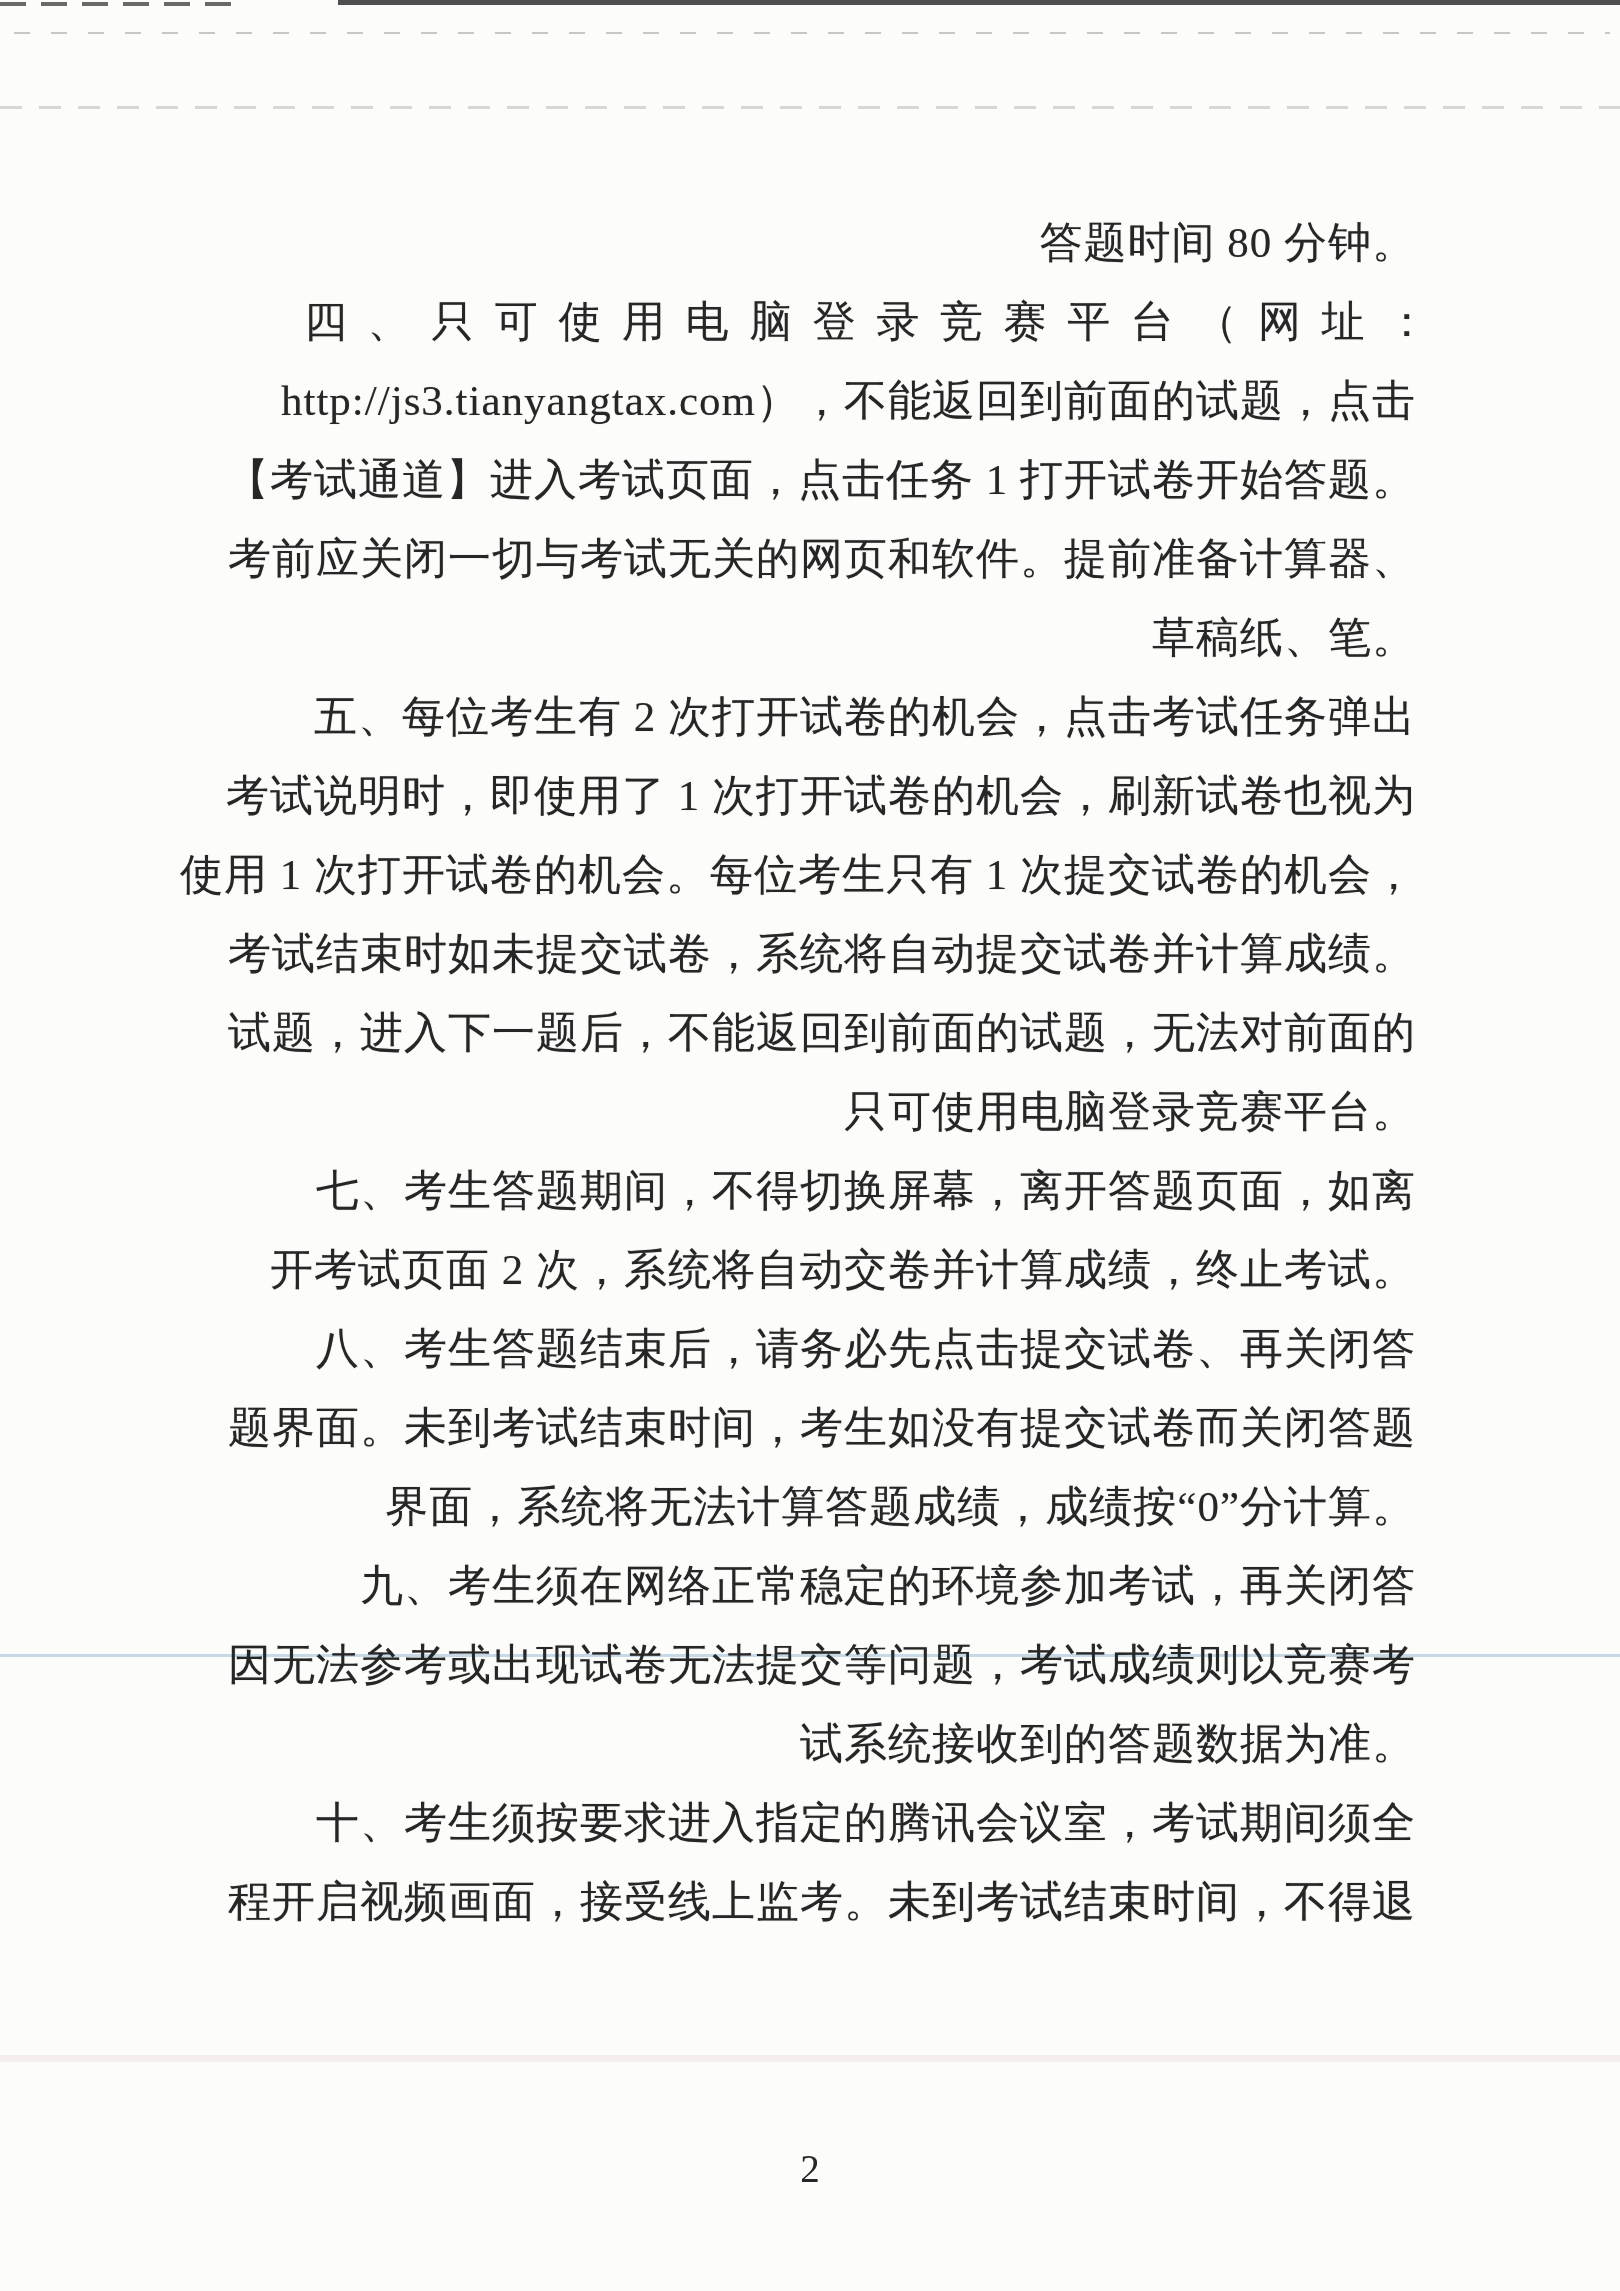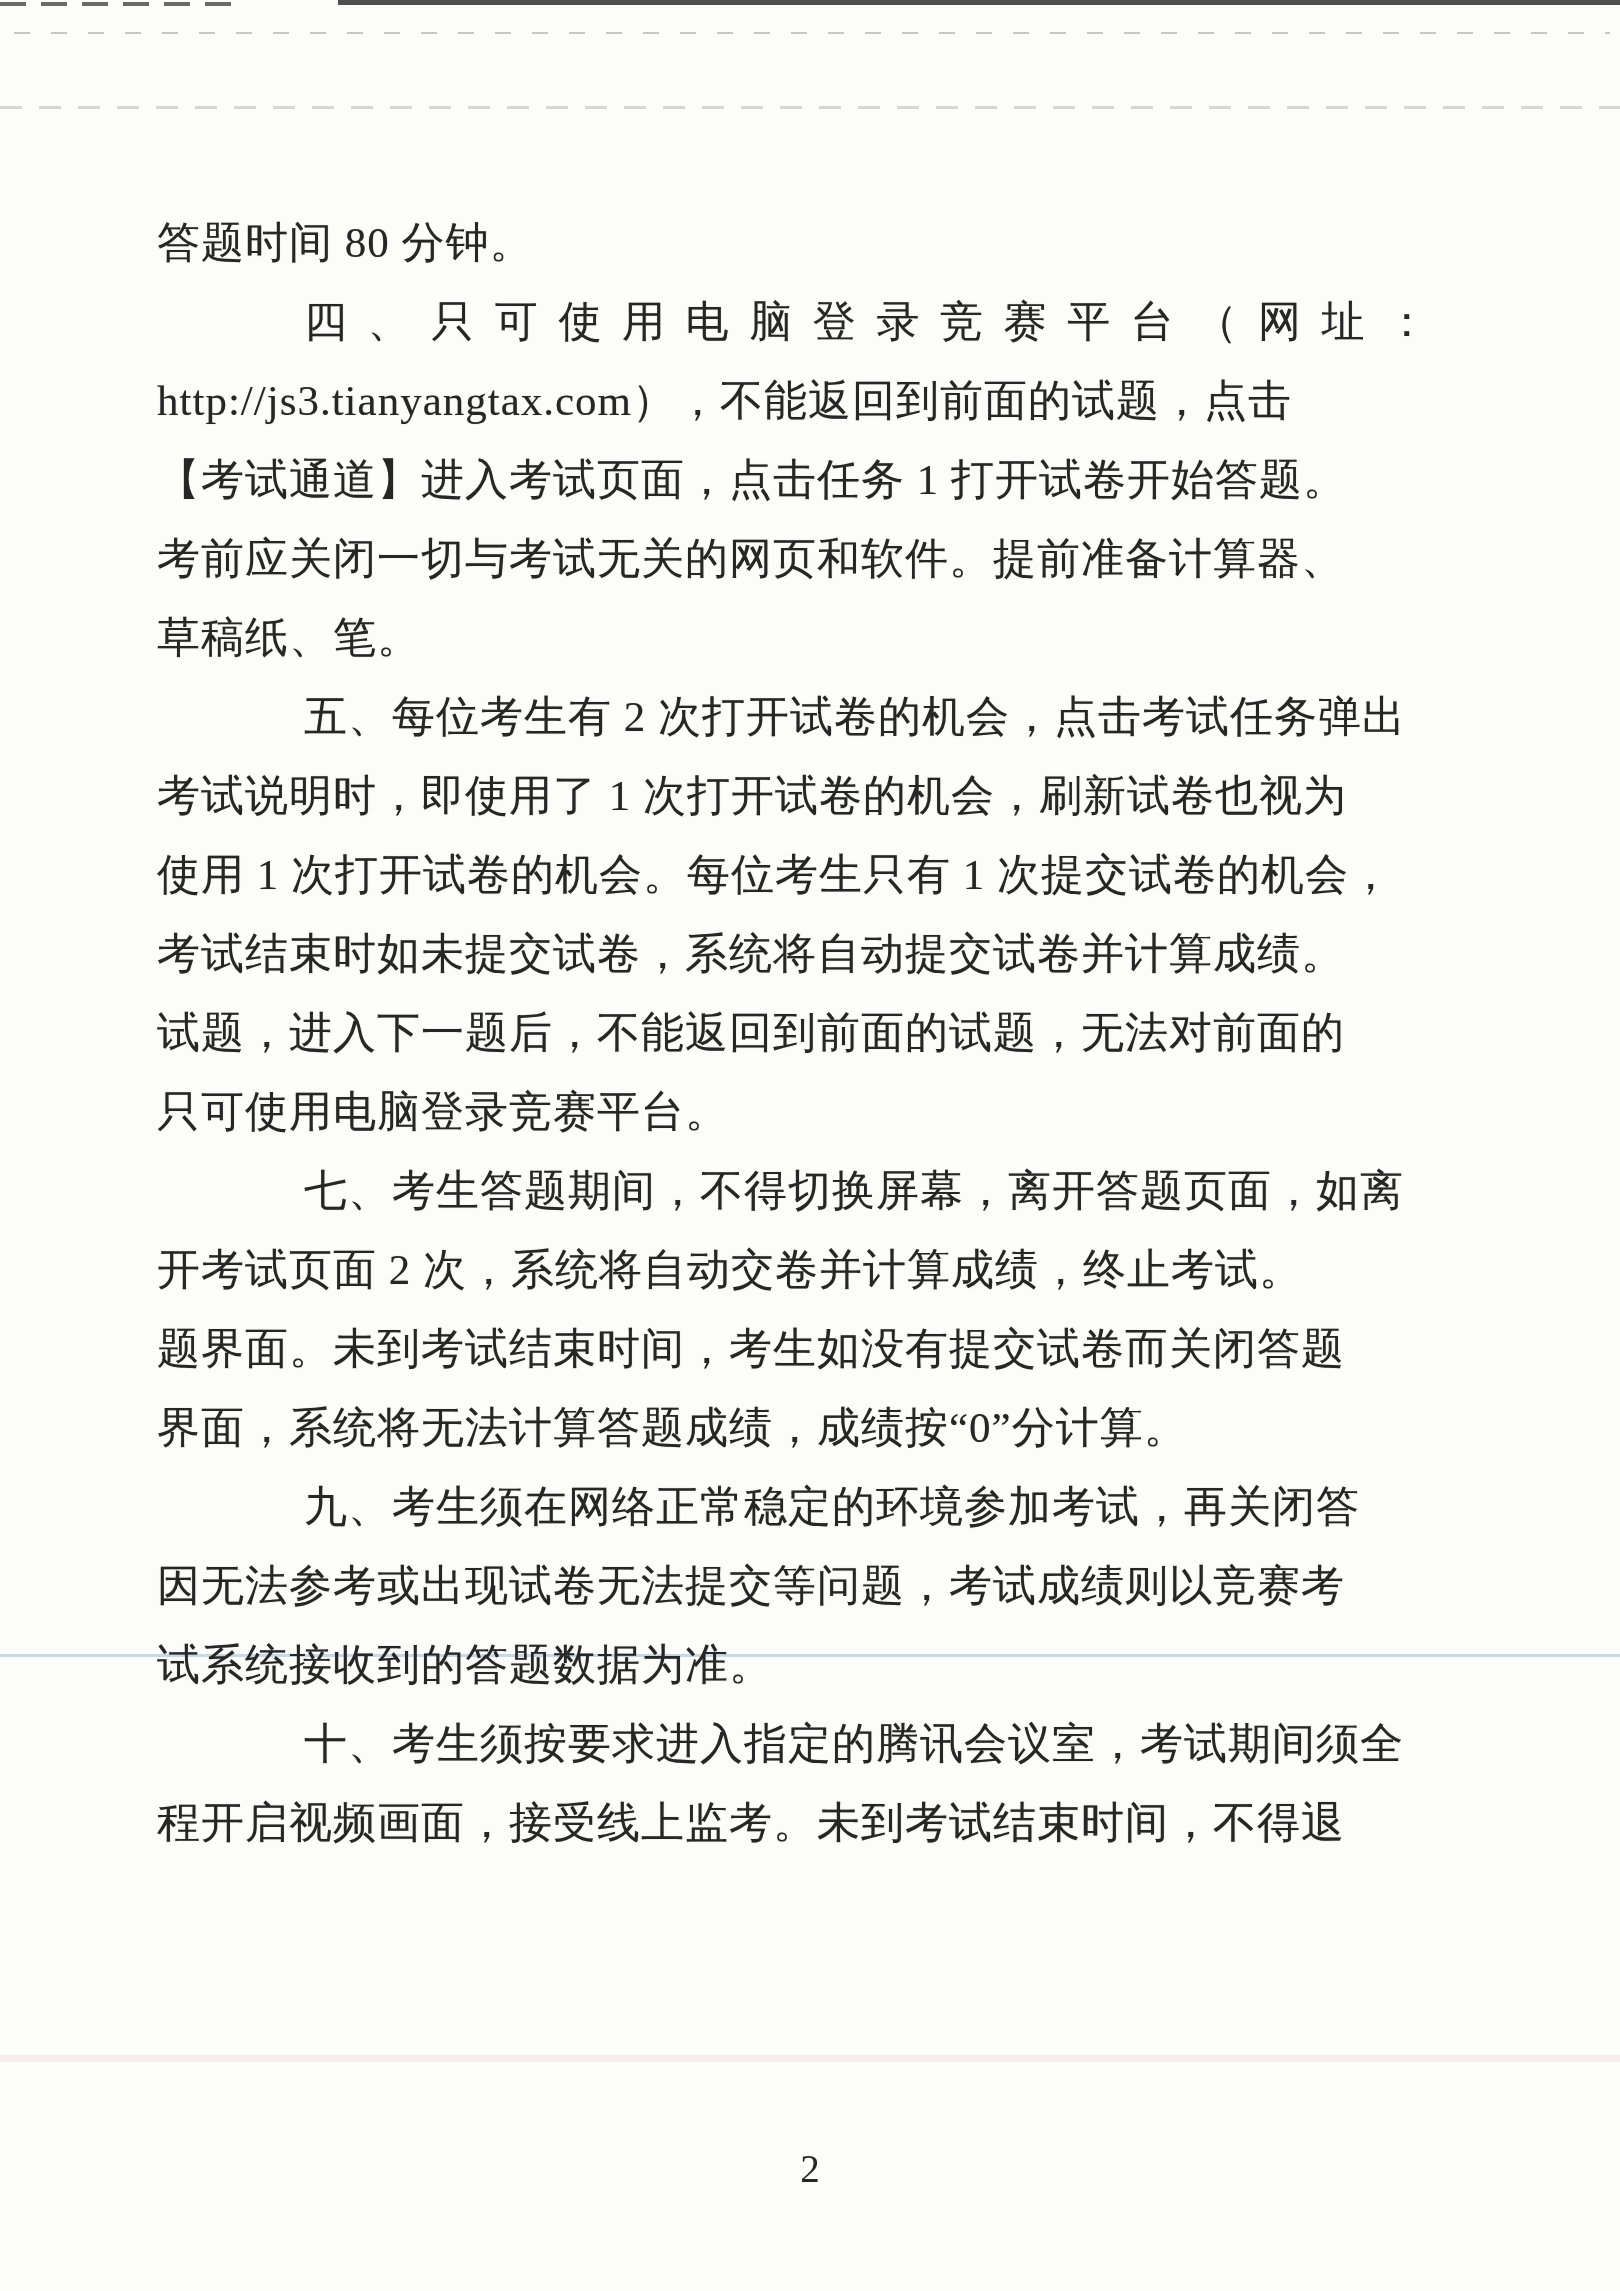--- a/index.html
+++ b/index.html
@@ -46,20 +46,21 @@
   .art-pink-line {
     left: 0; right: 0; top: 2055px; height: 6.9px;
     background: #f6eded;
   }
   
   .doc {
     position: absolute;
     left: 157px;
     top: 203px;
     width: 1259px;
+    text-align: right;
   }
   .line {
     height: 79px;
     line-height: 79px;
     font-size: 43px;
     white-space: nowrap;
     letter-spacing: 1px;
     text-shadow: 0 0 1px rgba(45,45,45,.35);
   }
   .line.indent { padding-left: 147px; }
@@ -94,20 +95,21 @@
     <div class="line"><span>考前应关闭一切与考试无关的网页和软件。提前准备计算器、</span></div>
     <div class="line"><span>草稿纸、笔。</span></div>
     <div class="line indent"><span>五、每位考生有 2 次打开试卷的机会，点击考试任务弹出</span></div>
     <div class="line"><span>考试说明时，即使用了 1 次打开试卷的机会，刷新试卷也视为</span></div>
     <div class="line"><span>使用 1 次打开试卷的机会。每位考生只有 1 次提交试卷的机会，</span></div>
     <div class="line"><span>考试结束时如未提交试卷，系统将自动提交试卷并计算成绩。</span></div>
     <div class="line"><span>试题，进入下一题后，不能返回到前面的试题，无法对前面的</span></div>
     <div class="line"><span>只可使用电脑登录竞赛平台。</span></div>
     <div class="line indent"><span>七、考生答题期间，不得切换屏幕，离开答题页面，如离</span></div>
     <div class="line"><span>开考试页面 2 次，系统将自动交卷并计算成绩，终止考试。</span></div>
+    <div class="line indent"><span>八、考生答题结束后，请务必先点击提交试卷、再关闭答</span></div>
     <div class="line"><span>题界面。未到考试结束时间，考生如没有提交试卷而关闭答题</span></div>
     <div class="line"><span>界面，系统将无法计算答题成绩，成绩按“0”分计算。</span></div>
     <div class="line indent"><span>九、考生须在网络正常稳定的环境参加考试，再关闭答</span></div>
     <div class="line"><span>因无法参考或出现试卷无法提交等问题，考试成绩则以竞赛考</span></div>
     <div class="line"><span>试系统接收到的答题数据为准。</span></div>
     <div class="line indent"><span>十、考生须按要求进入指定的腾讯会议室，考试期间须全</span></div>
     <div class="line"><span>程开启视频画面，接受线上监考。</span><b>未到考试结束时间，不得退</b></div>
   </div>
 
   <div class="page-number">2</div>

